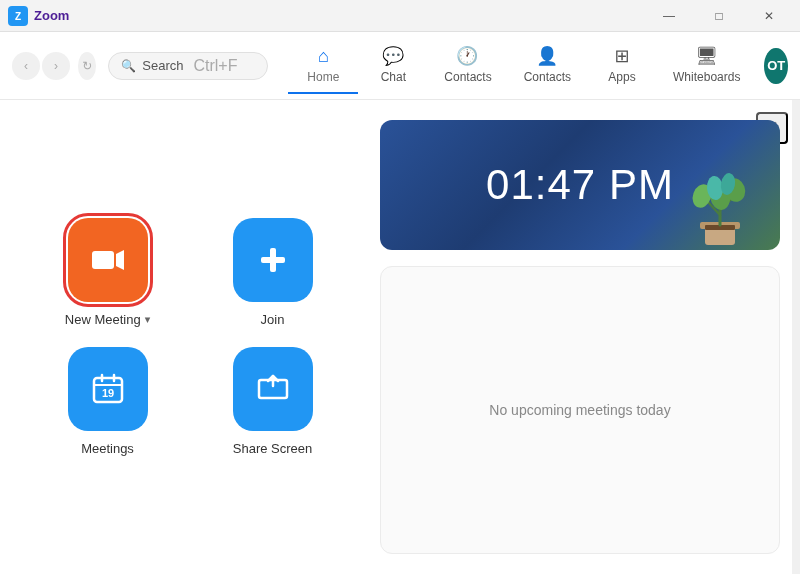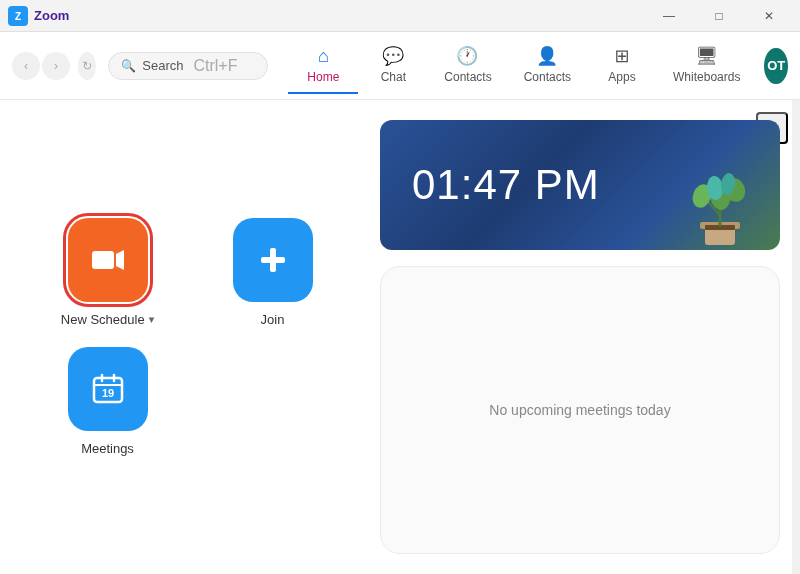--- a/index.html
+++ b/index.html
@@ -141,21 +141,21 @@
     }
     .nav-tab-icon {
       font-size: 18px;
       color: #555;
     }
     .nav-tab.active .nav-tab-icon { color: #0e72ed; }
     .nav-tab-label {
       font-size: 12px;
       color: #555;
     }
-    .nav-tab.active .nav-tab-label { color: #be185d; }
+    .nav-tab.active .nav-tab-label { color: #737373; }
 
     
     .profile-avatar {
       width: 36px;
       height: 36px;
       border-radius: 50%;
       background: #0f766e;
       color: white;
       display: flex;
       align-items: center;
@@ -250,20 +250,21 @@
       background: linear-gradient(135deg, #2a5298 0%, #1e3c72 40%, #2a5298 70%, #4a7c4e 100%);
       border-radius: 12px;
       padding: 28px 32px;
       color: white;
       position: relative;
       overflow: hidden;
       min-height: 130px;
       display: flex;
       flex-direction: column;
       justify-content: center;
+      align-items: center;
     }
     .clock-time {
       font-size: 42px;
       font-weight: 300;
       letter-spacing: 1px;
     }
     .clock-date {
       font-size: 15px;
       margin-top: 4px;
       opacity: 0.9;
@@ -273,21 +274,21 @@
       right: 20px;
       bottom: 0;
       width: 80px;
       height: 90px;
     }
 
     
     .meetings-panel {
       background: #fafafa;
       border: 1px solid #ebebeb;
-      border-radius: 20px;
+      border-radius: 12px;
       padding: 20px;
       flex: 1;
       display: flex;
       align-items: center;
       justify-content: center;
     }
     .no-meetings-text {
       font-size: 14px;
       color: #888;
     }
@@ -377,21 +378,21 @@
     <div class="action-grid">
 
       <div class="action-item">
         <button class="action-btn orange new-meeting">
           <svg width="36" height="36" viewBox="0 0 36 36">
             <rect x="2" y="9" width="22" height="18" rx="3" fill="white"></rect>
             <polygon points="26,12 34,8 34,28 26,24" fill="white"></polygon>
           </svg>
         </button>
         <div class="action-label">
-          <span>New Schedule</span>
+          <span>New Meeting</span>
           <span class="dropdown-arrow">▾</span>
         </div>
       </div>
 
       <div class="action-item">
         <button class="action-btn blue">
           <svg width="36" height="36" viewBox="0 0 36 36">
             <rect x="15" y="6" width="6" height="24" rx="2" fill="white"></rect>
             <rect x="6" y="15" width="24" height="6" rx="2" fill="white"></rect>
           </svg>
@@ -409,20 +410,32 @@
             <line x1="12" y1="4" x2="12" y2="10" stroke="white" stroke-width="2.5" stroke-linecap="round"></line>
             <line x1="24" y1="4" x2="24" y2="10" stroke="white" stroke-width="2.5" stroke-linecap="round"></line>
             <text x="18" y="26" text-anchor="middle" fill="white" font-size="11" font-weight="bold">19</text>
           </svg>
         </button>
         <div class="action-label">
           <span>Meetings</span>
         </div>
       </div>
 
+      <div class="action-item">
+        <button class="action-btn blue">
+          <svg width="36" height="36" viewBox="0 0 36 36">
+            <rect x="4" y="9" width="28" height="18" rx="2" fill="none" stroke="white" stroke-width="2.5"></rect>
+            <line x1="18" y1="5" x2="18" y2="15" stroke="white" stroke-width="2.5" stroke-linecap="round"></line>
+            <polyline points="13,10 18,5 23,10" fill="none" stroke="white" stroke-width="2.5" stroke-linejoin="round" stroke-linecap="round"></polyline>
+          </svg>
+        </button>
+        <div class="action-label">
+          <span>Share Screen</span>
+        </div>
+      </div>
 
     </div>
   </div>
 
   <div class="right-panel">
 
     <div class="clock-widget">
       <div class="clock-time">01:47 PM</div>
 
       <svg class="plant-decoration" viewBox="0 0 80 90" xmlns="http://www.w3.org/2000/svg">

